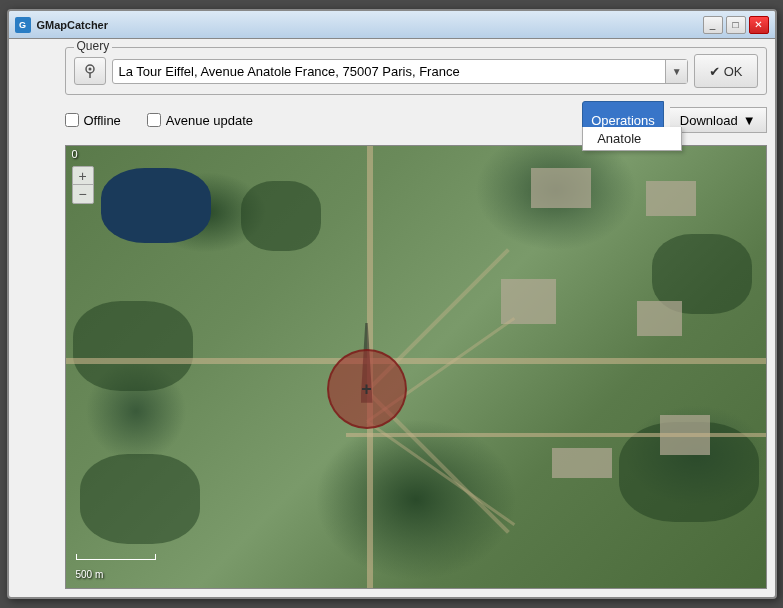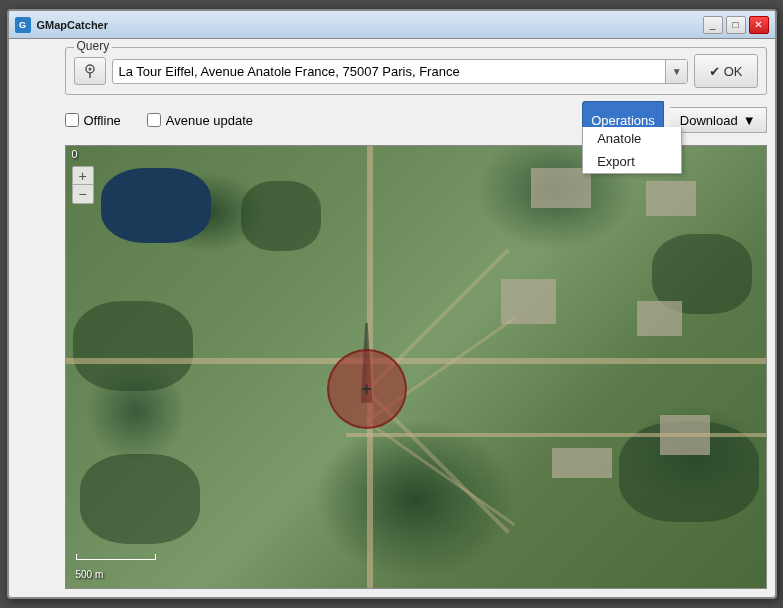--- a/index.html
+++ b/index.html
@@ -428,21 +428,20 @@
         <input type="checkbox" style="">
         <span>Avenue update</span>
       </label>
 
       <div class="spacer"></div>
 
       <div style="position:relative;">
         <button class="ops-btn ops-btn-active">Operations</button>
         <div class="dropdown-menu">
           <div class="dropdown-menu-item">Anatole</div>
-          <div class="dropdown-menu-item">Export</div>
         </div>
       </div>
 
       <button class="satellite-btn">
         <span>Download</span>
         <span>▼</span>
       </button>
     </div>
 
     <div class="map-area">

